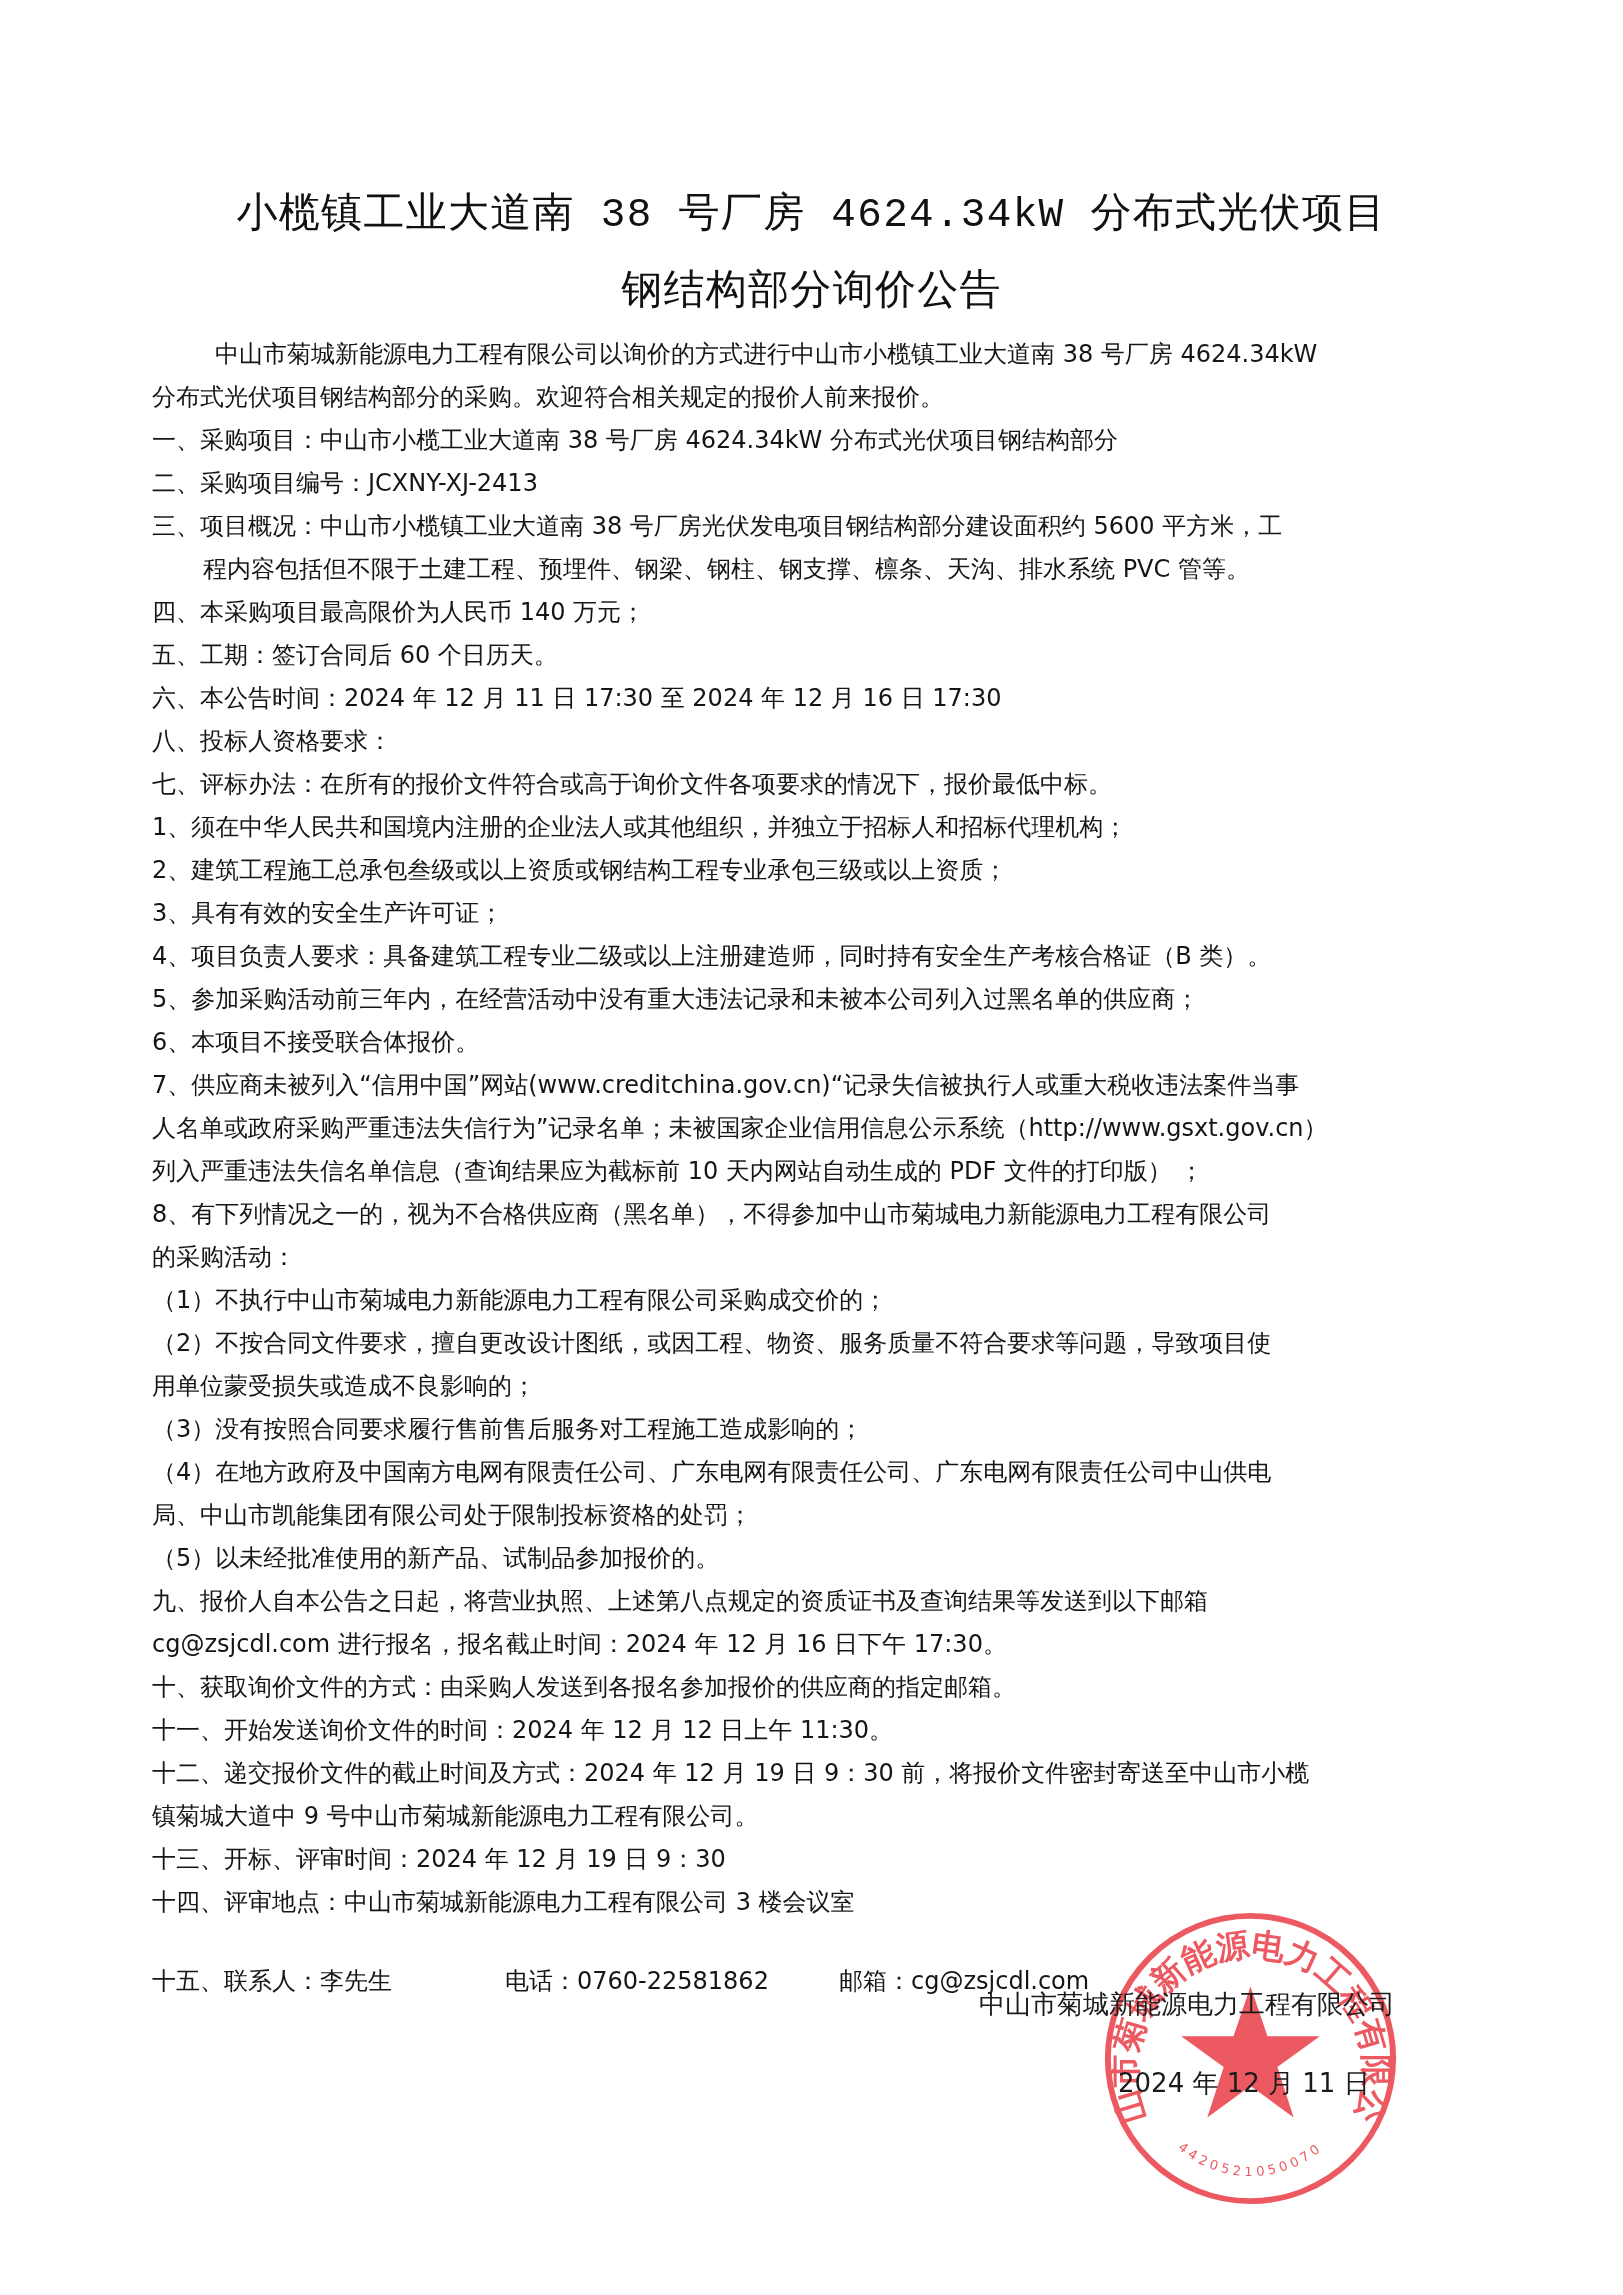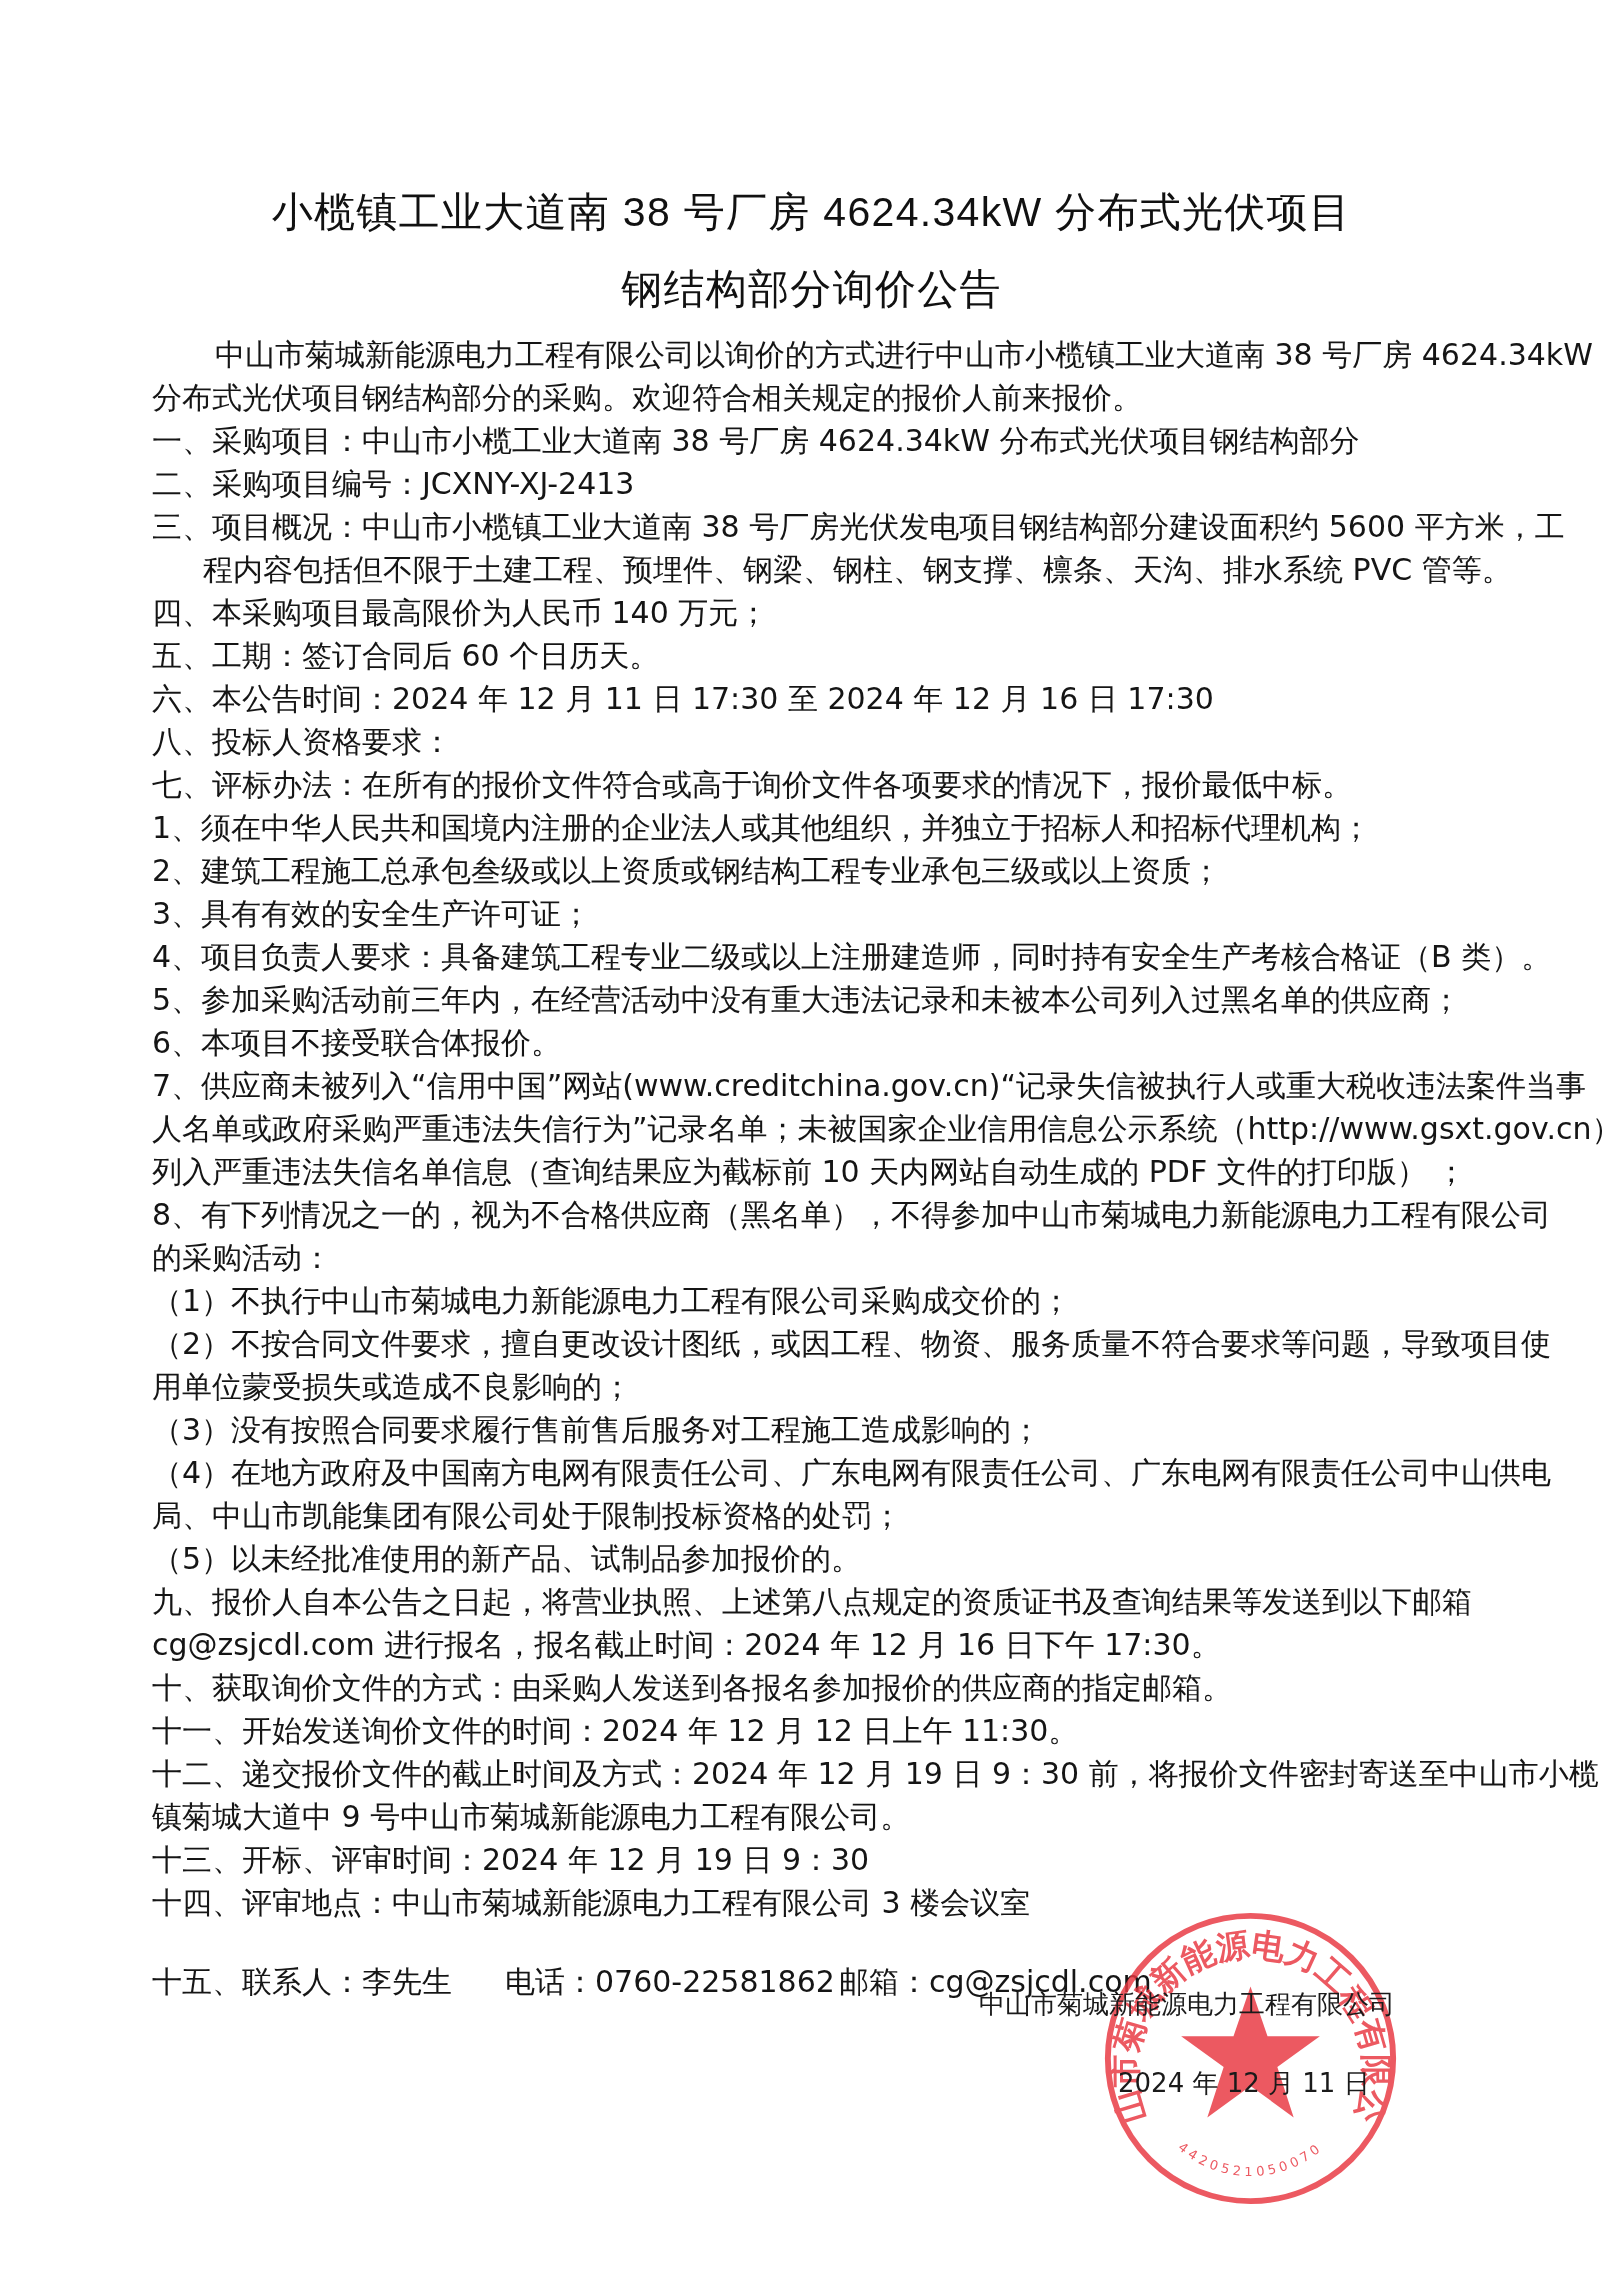--- a/index.html
+++ b/index.html
@@ -1,24 +1,24 @@
 <!DOCTYPE html>
 <html style="font-size:10.5px"><head>
 <meta charset="utf-8">
 <style>
   html, body { margin:0; padding:0; background:#ffffff; }
   body { width:1623px; height:2295px; position:relative; overflow:hidden;
          font-family:"DejaVu Sans","Liberation Sans",sans-serif; color:#1a1a1a; }
   .title { position:absolute; left:0; width:1623px; text-align:center;
-           font-family:Liberation Sans, sans-serif; font-size:41px;
+           font-family:Liberation Mono, monospace; font-size:41px;
            letter-spacing:1.3px; color:#111; }
   #t1 { top:185px; }
   #t2 { top:262px;text-align:center; }
   .body { position:absolute; left:152px; top:333px; width:1316px; }
-  .line { font-size:30px; line-height:43px; height:43px; white-space:nowrap; color:#151515; }
+  .line { font-size:24px; line-height:43px; height:43px; white-space:nowrap; color:#151515; }
   .indent { padding-left:63px; }
   .hang { padding-left:51px; }
   .contact span { display:inline-block;margin-top:36px; }
   .sig { position:absolute; left:979px; top:1985px; font-size:26px; line-height:39px; white-space:nowrap; }
   .date { position:absolute; left:1118px; top:2064px; font-size:26px; line-height:39px; white-space:nowrap; }
   .stamp { position:absolute; left:1100px; top:1908px; width:301px; height:301px; opacity:0.82; }
 </style>
 </head>
 <body>
 

